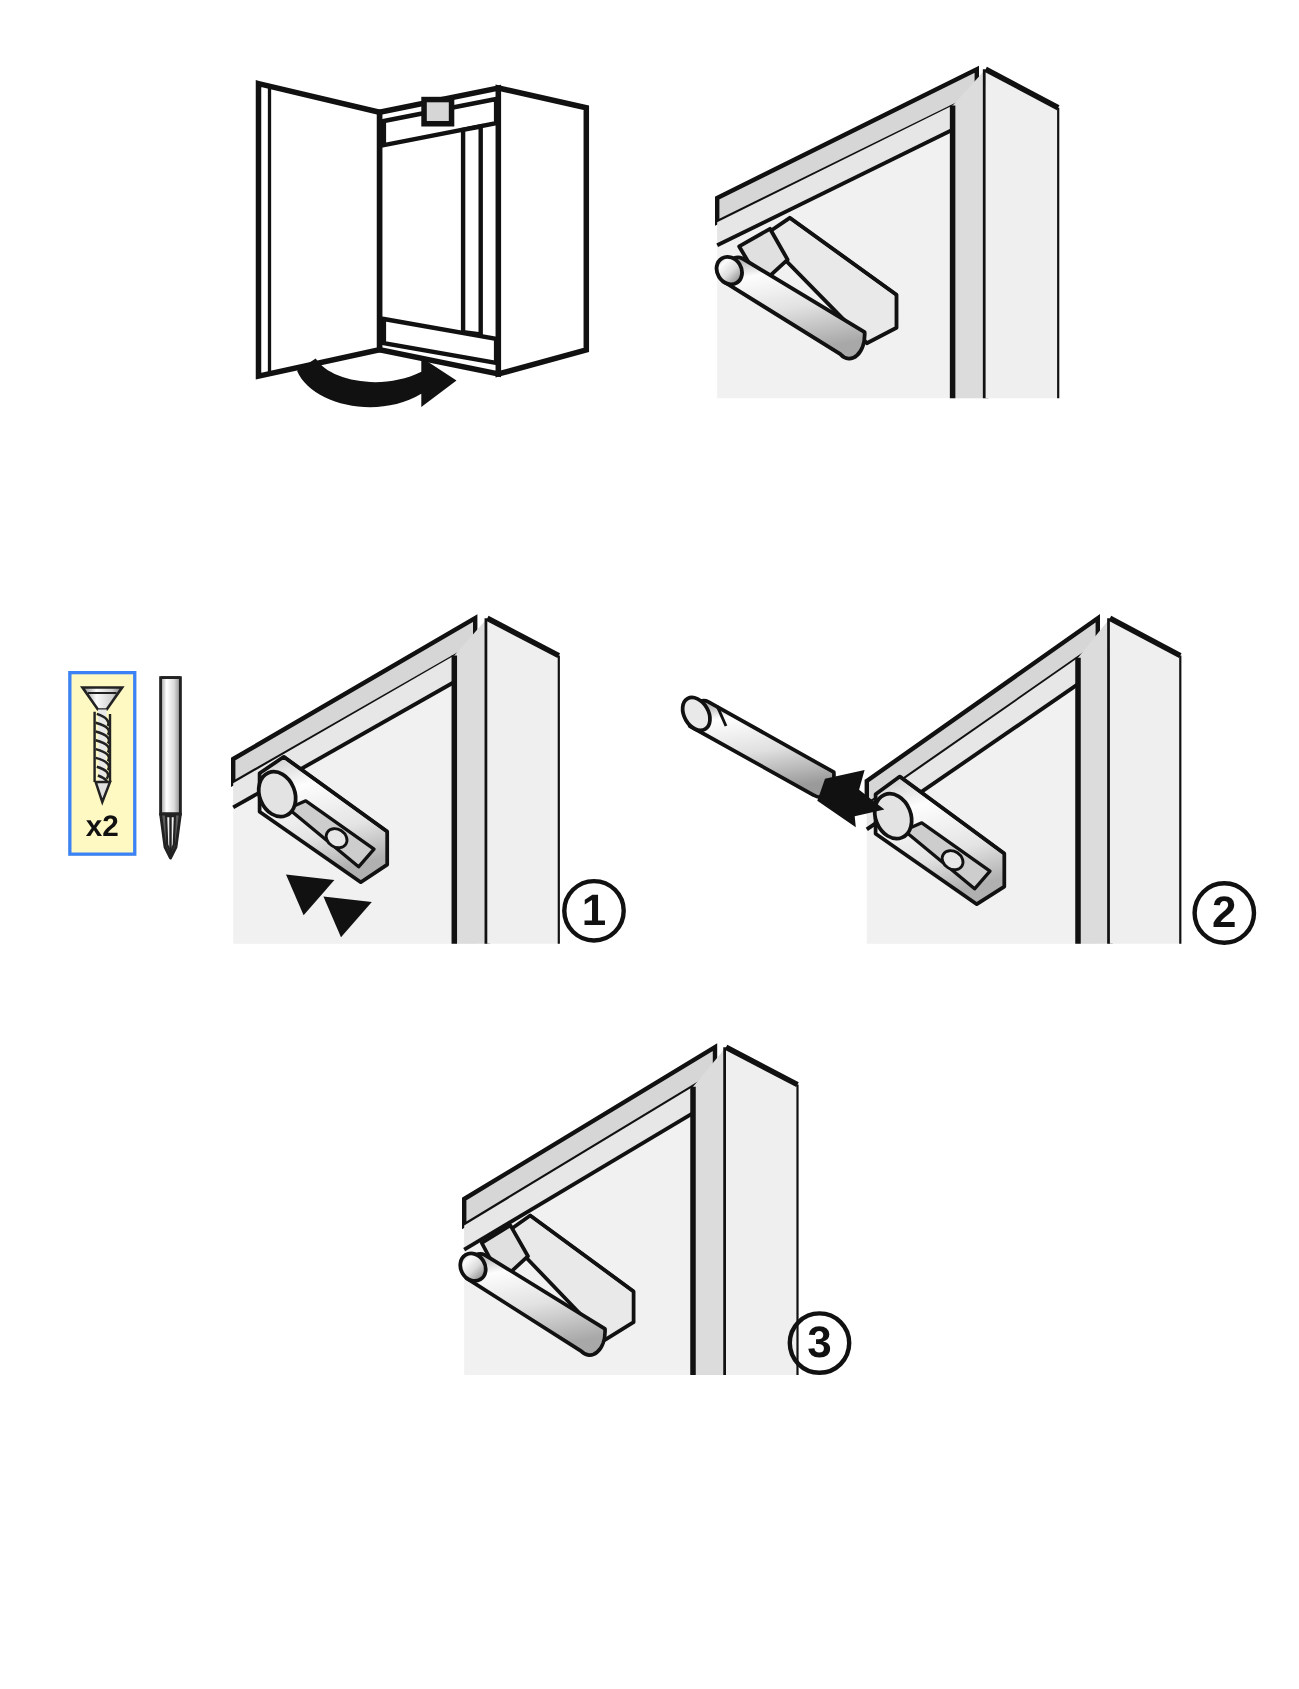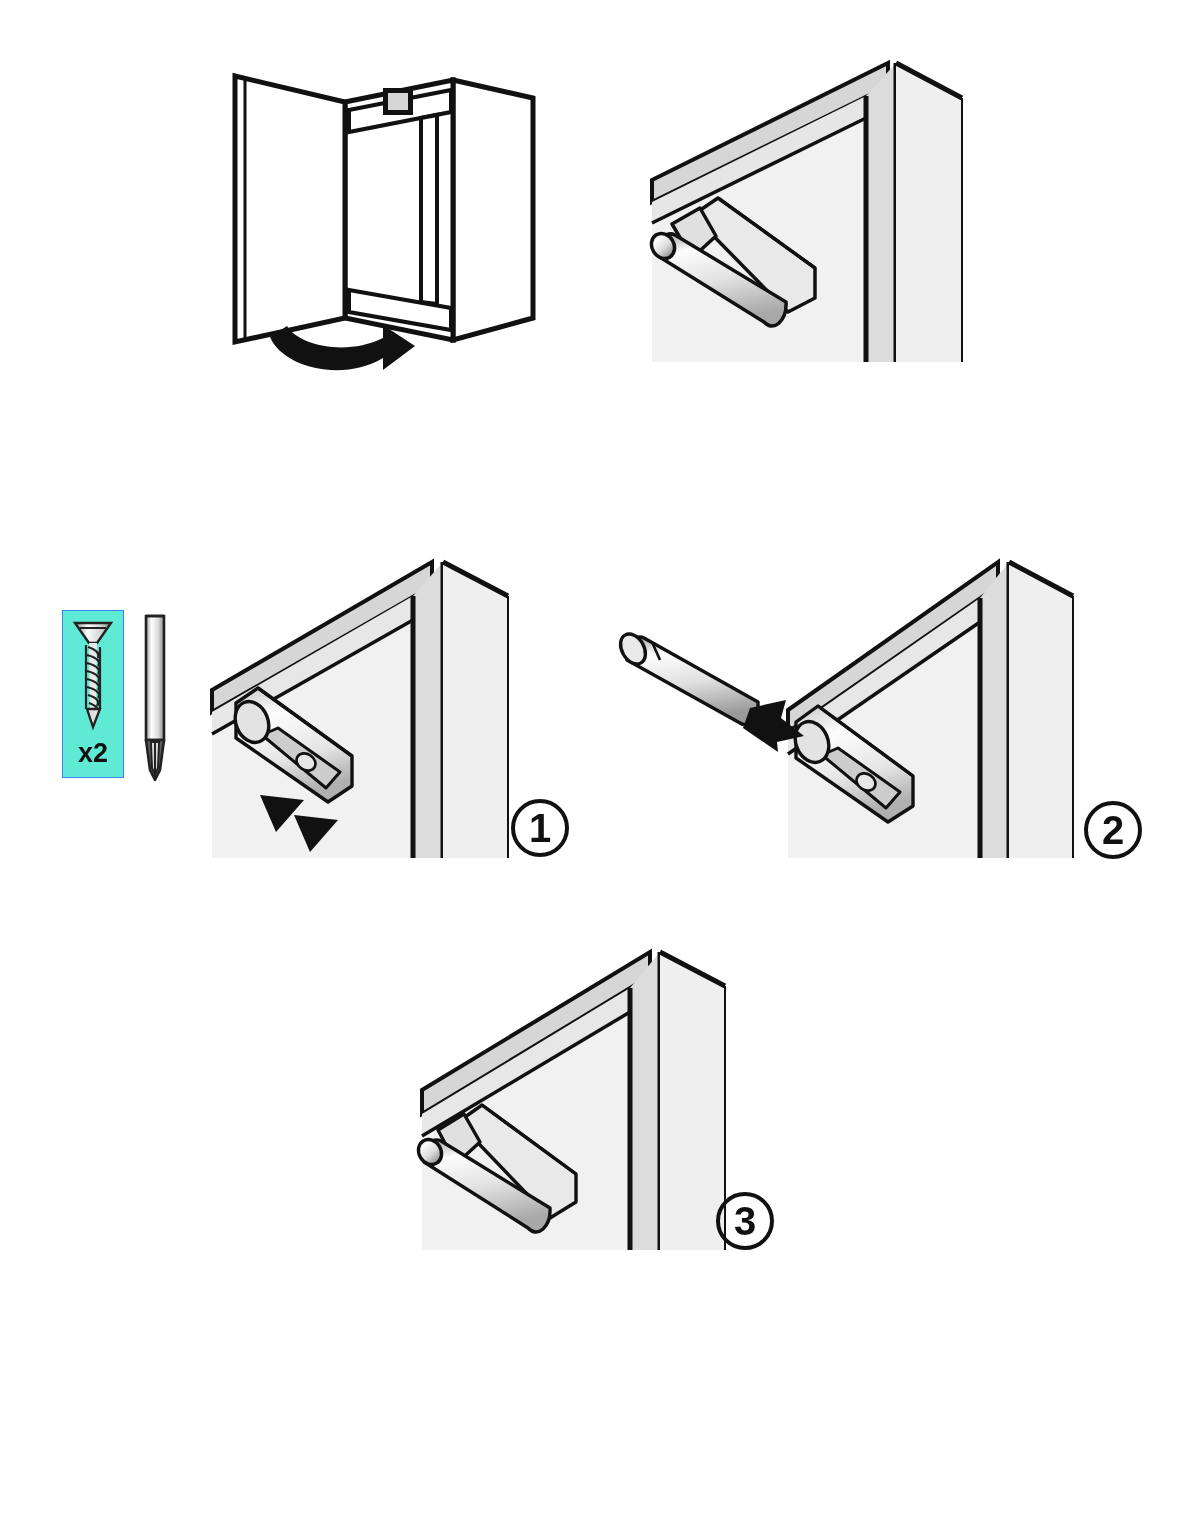--- a/index.html
+++ b/index.html
@@ -40,22 +40,22 @@
     font-family: "Liberation Sans", sans-serif;
     font-size: 40px;
     font-weight: bold;
     line-height: 1;
     color: #111111;
     letter-spacing: 0;
   }
   .parts-box {
     position: absolute;
     box-sizing: border-box;
-    border: 1px solid #3b82f6;
-    background: #5eead4;
+    border: 3px solid #3b82f6;
+    background: #fef9c3;
   }
   .qty-label {
     position: absolute;
     width: 100%;
     text-align: center;
     font-family: "Liberation Sans", sans-serif;
     font-weight: bold;
     font-size: 27px;
     color: #111111;
   }

